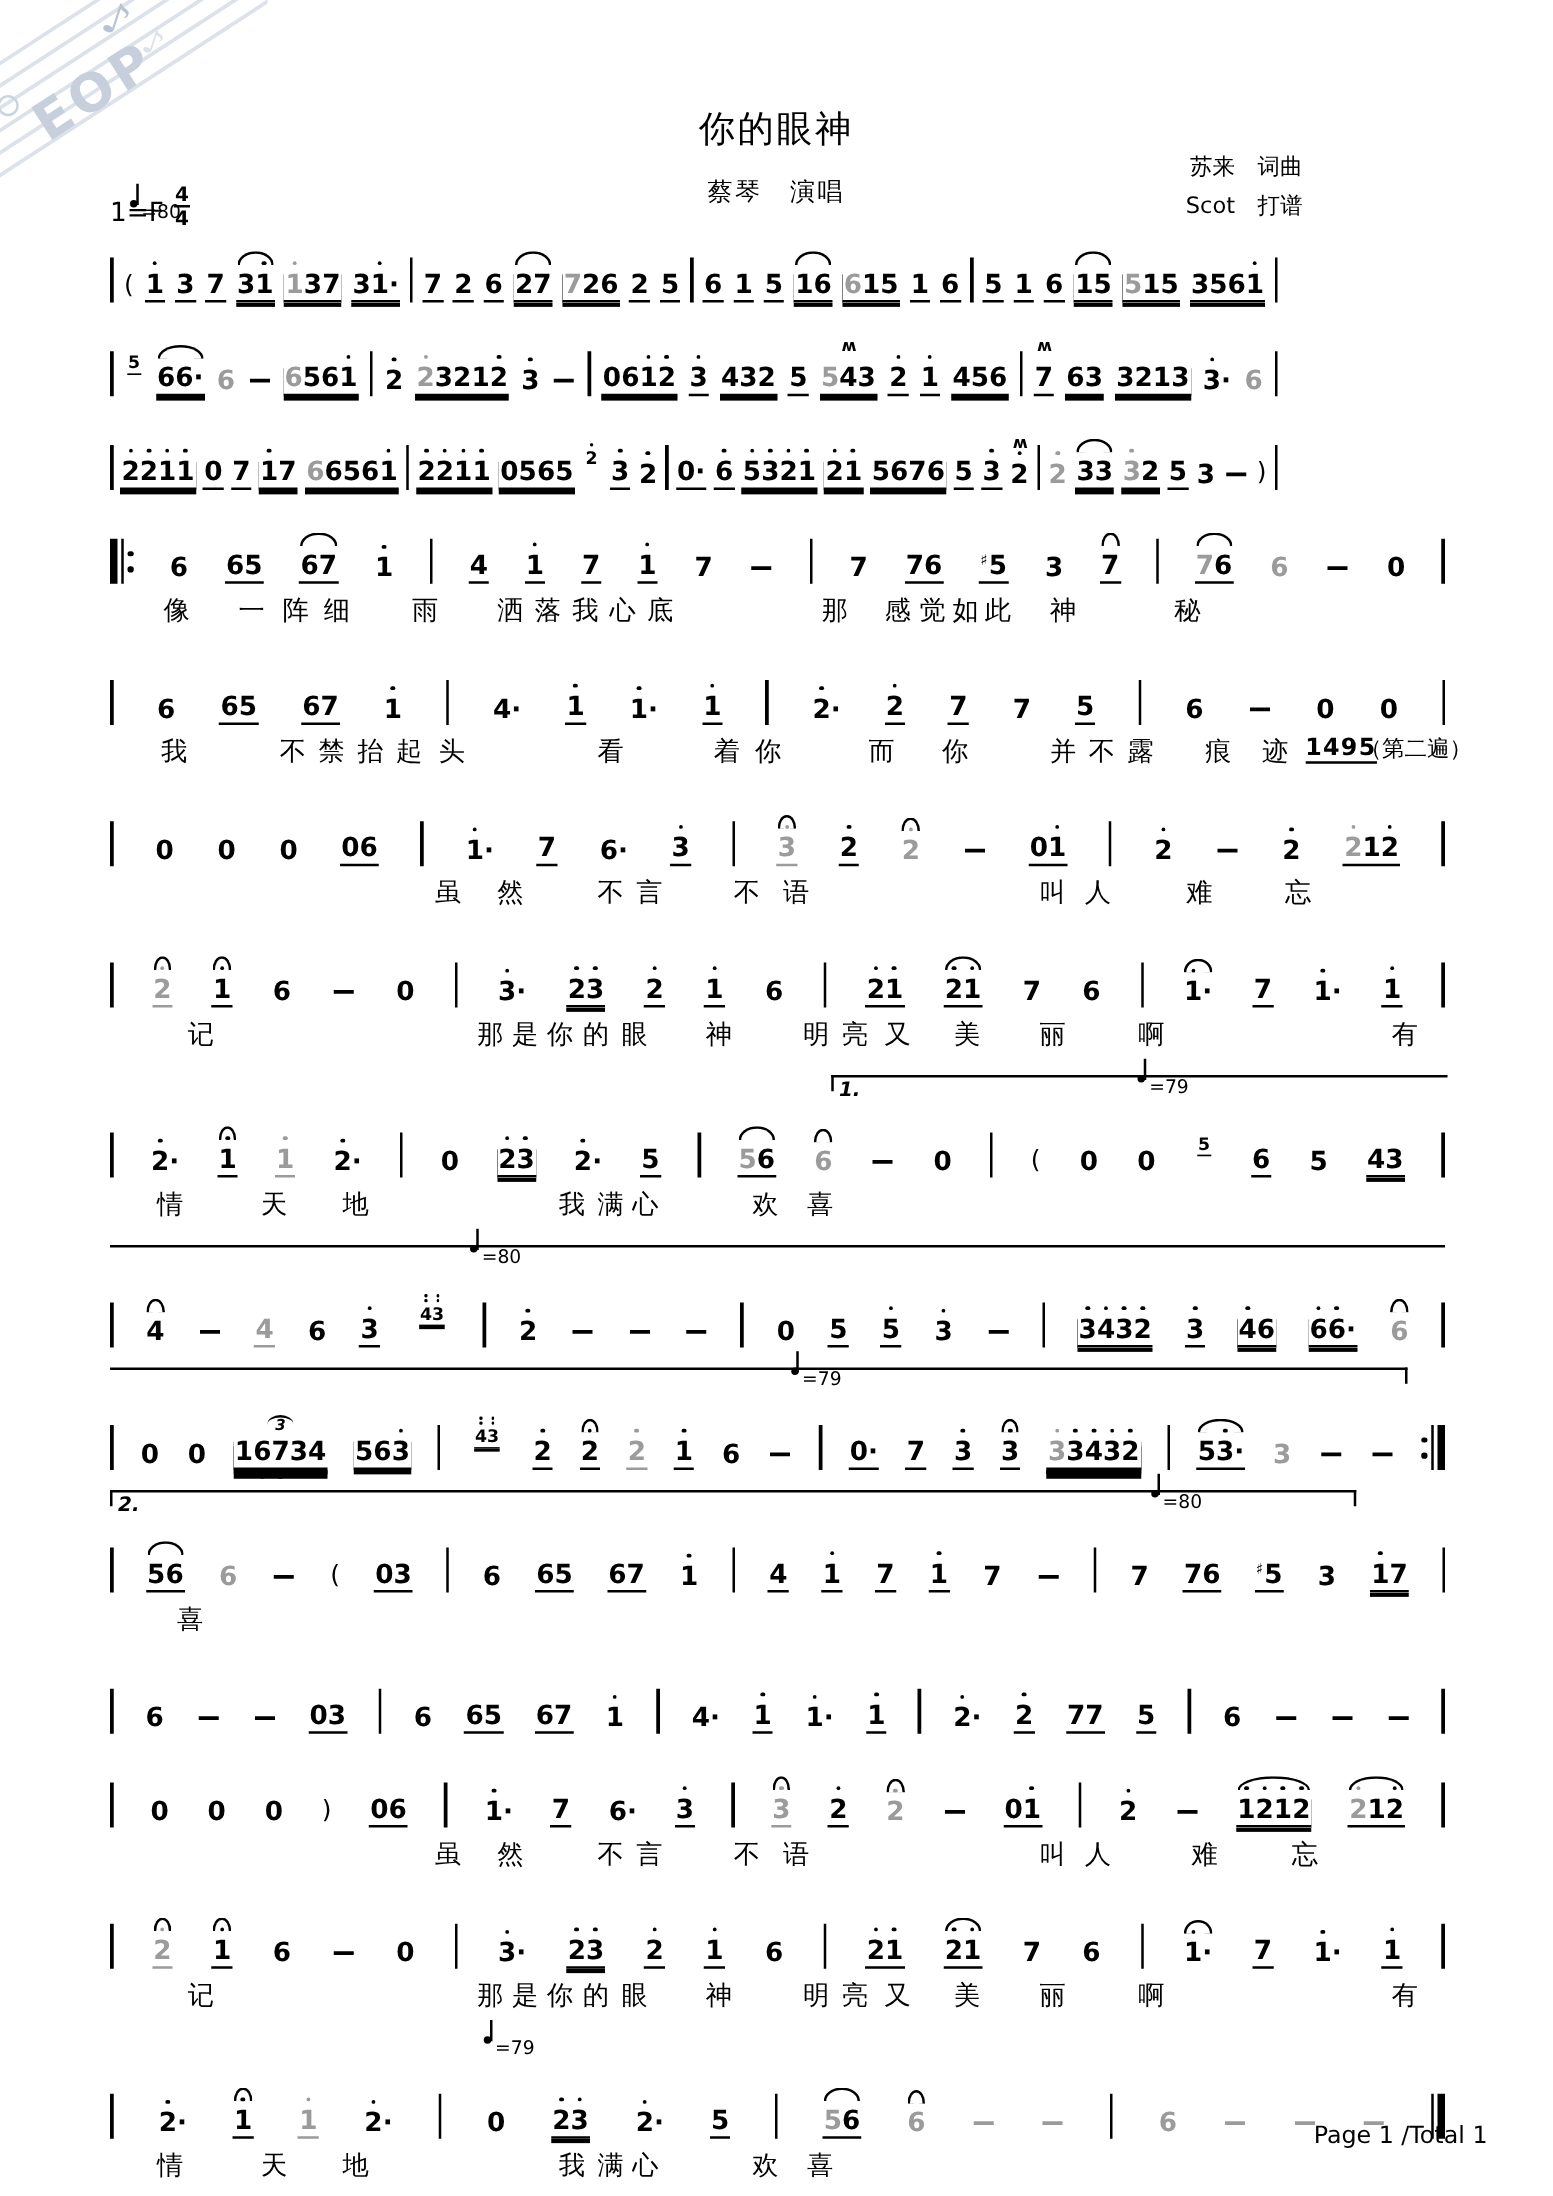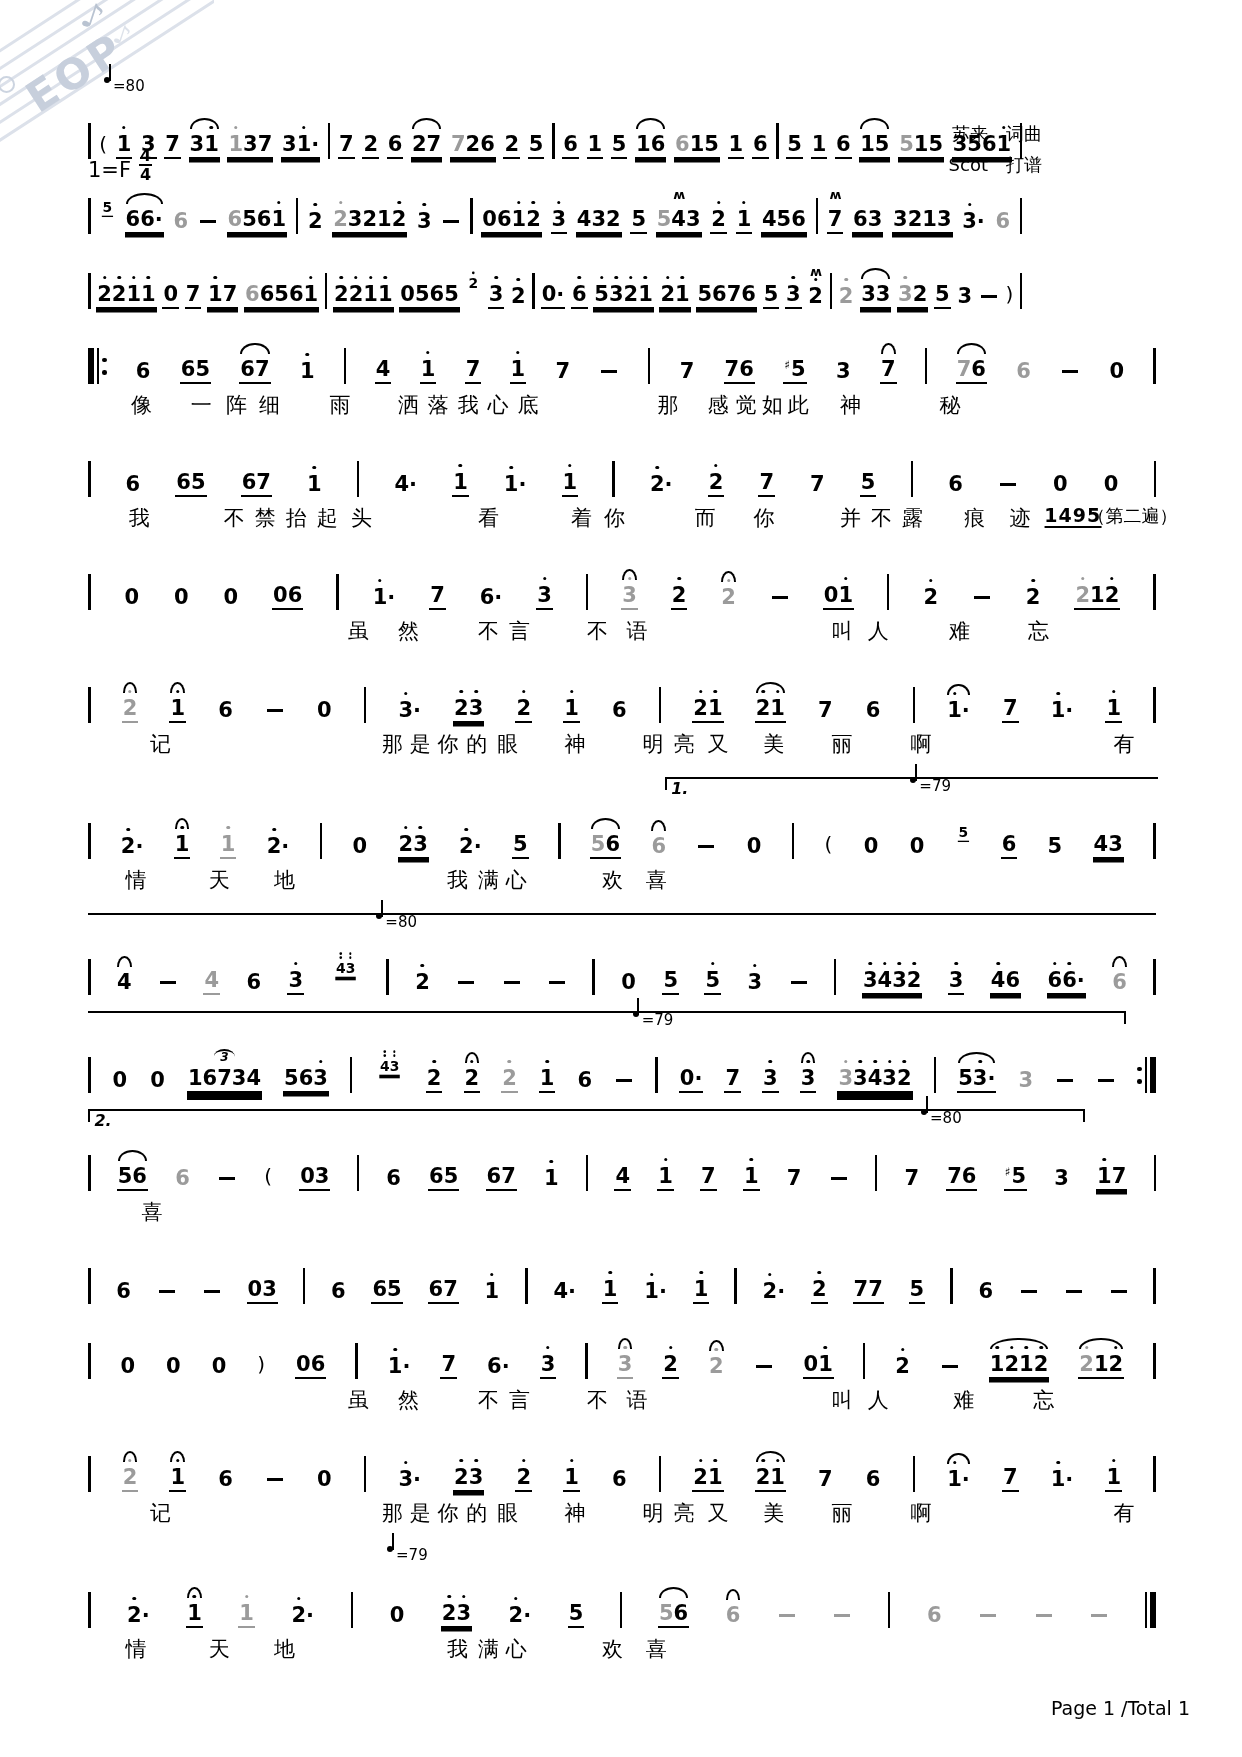--- a/index.html
+++ b/index.html
@@ -88,20 +88,22 @@
       <div class="sline"></div>
       <div class="sline"></div>
   </div>
   <span class="logo-text">EOP</span>
   <span class="ln1">♪</span>
   <span class="ln2">♪</span>
   <span class="ln3"></span>
 </div>
 
 <div class="header">
+  <div class="title">你的眼神</div>
+  <div class="singer">蔡琴　演唱</div>
   <div class="credits">
     <div>苏来　词曲</div>
     <div>Scot　打谱</div>
   </div>
   <div class="keysig">
     <span>1=F</span>
     <span class="tsig">
       <span>4</span>
       <span class="bar"></span>
       <span>4</span>

